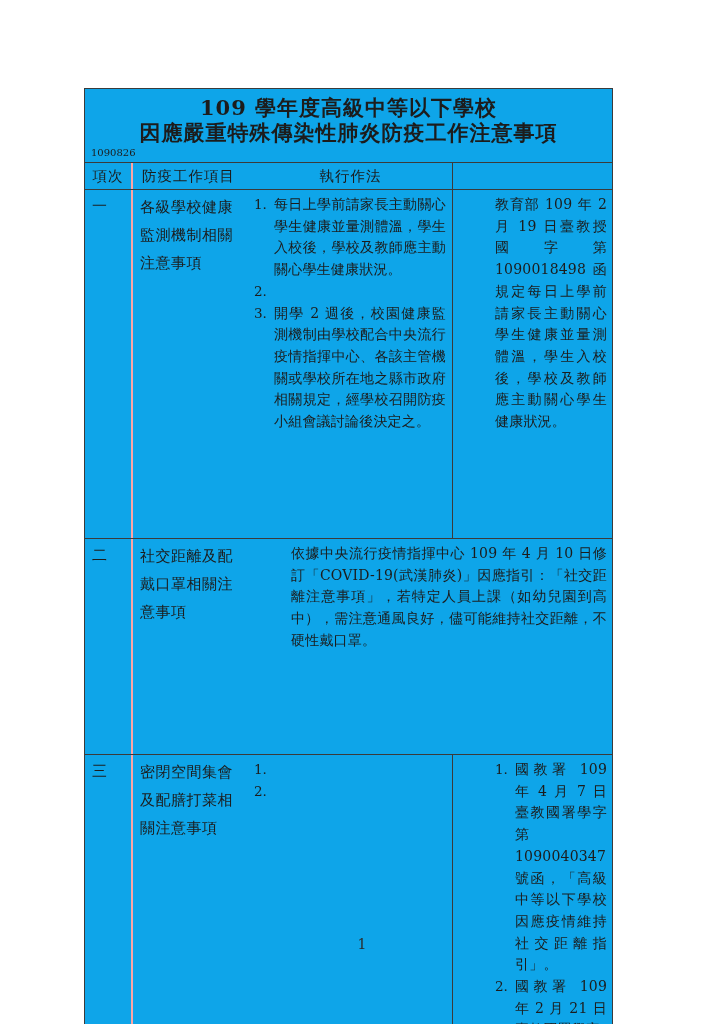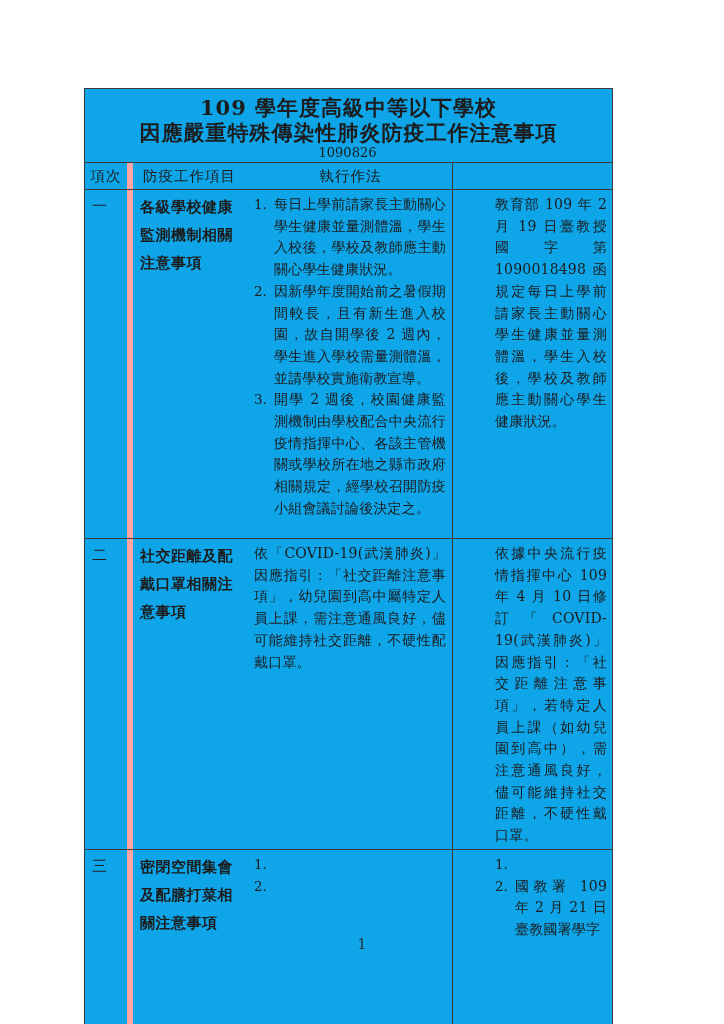--- a/index.html
+++ b/index.html
@@ -31,64 +31,64 @@
   }
   .title-line {
     text-align: center;
     font-weight: bold;
     font-size: 21px;
     line-height: 25px;
     letter-spacing: 1px;
     white-space: nowrap;
   }
   .doc-number {
-    text-align: center;
-    font-size: 13px;
+    text-align: left;
+    font-size: 10px;
     line-height: 16px;
     padding-right: 2px;
   }
 
   
   .hdr {
     display: flex;
     border-bottom: 1px solid #3b3b3b;
     height: 27px;
     font-size: 14.5px;
   }
   .hdr > div {
     display: flex;
     align-items: center;
     justify-content: center;
     letter-spacing: 1px;
   }
 
   
-  .c1 { flex: 0 0 48px;  border-right: 6px solid #fca5a5; }
-  .c2 { flex: 0 0 116px; border-right: 3px solid #0ea5e9; }
+  .c1 { flex: 0 0 48px;  border-right: 2px solid #fca5a5; }
+  .c2 { flex: 0 0 116px; border-right: 5px solid #0ea5e9; }
   .c3 { flex: 0 0 204px; border-right: 1px solid #3b3b3b; }
   .c4 { flex: 1 1 auto; }
 
   
   .row {
     display: flex;
     border-bottom: 1px solid #3b3b3b;
   }
   .row:last-child { border-bottom: none; }
   .row:nth-child(1) { min-height: 349px; }
   .row:nth-child(2) { min-height: 216px; }
   .row:nth-child(3) { min-height: 176px; }
 
   .row .c1 {
     padding: 5px 2px 0 7px;
     font-size: 15px;
     line-height: 22px;
   }
   .row .c2 {
     padding: 3px 8px 0 7px;
-    font-weight: bold;
+    font-weight: normal;
     font-size: 15px;
     line-height: 28px;
     letter-spacing: 0.5px;
   }
   .row .c3 { padding: 4px 6px 2px 5px; }
   .row .c4 { padding: 4px 5px 2px 6px; margin-left: 36px; }
 
   .item { display: flex; }
   .item .num {
     flex: 0 0 20px;
@@ -135,55 +135,52 @@
       <div class="row">
         <div class="c1">一</div>
         <div class="c2">各級學校健康監測機制相關注意事項</div>
         <div class="c3">
           <div class="item">
             <div class="num">1.</div>
             <div class="txt">每日上學前請家長主動關心學生健康並量測體溫，學生入校後，學校及教師應主動關心學生健康狀況。</div>
           </div>
           <div class="item">
             <div class="num">2.</div>
-            <div class="txt">因新學年度開始前之暑假期間較長，且有新生進入校園，故自開學後 2 週內，學生進入學校需量測體溫，並請學校實施衛教宣導。</div>
           </div>
           <div class="item">
             <div class="num">3.</div>
             <div class="txt">開學 2 週後，校園健康監測機制由學校配合中央流行疫情指揮中心、各該主管機關或學校所在地之縣市政府相關規定，經學校召開防疫小組會議討論後決定之。</div>
           </div>
         </div>
         <div class="c4">
           <div class="para">教育部 109 年 2 月 19 日臺教授國字第 1090018498 函規定每日上學前請家長主動關心學生健康並量測體溫，學生入校後，學校及教師應主動關心學生健康狀況。</div>
         </div>
       </div>
       <div class="row">
         <div class="c1">二</div>
         <div class="c2">社交距離及配戴口罩相關注意事項</div>
-        <div class="c3">
-          <div class="para">依「COVID-19(武漢肺炎)」因應指引：「社交距離注意事項」，幼兒園到高中屬特定人員上課，需注意通風良好，儘可能維持社交距離，不硬性配戴口罩。</div>
-        </div>
         <div class="c4">
           <div class="para">依據中央流行疫情指揮中心 109 年 4 月 10 日修訂「COVID-19(武漢肺炎)」因應指引：「社交距離注意事項」，若特定人員上課（如幼兒園到高中），需注意通風良好，儘可能維持社交距離，不硬性戴口罩。</div>
         </div>
       </div>
       <div class="row">
         <div class="c1">三</div>
         <div class="c2">密閉空間集會及配膳打菜相關注意事項</div>
         <div class="c3">
           <div class="item">
             <div class="num">1.</div>
           </div>
           <div class="item">
             <div class="num">2.</div>
           </div>
         </div>
         <div class="c4">
           <div class="item">
             <div class="num">1.</div>
+            <div class="txt">國教署 109 年 4 月 7 日臺教國署學字第 1090040347 號函，「高級中等以下學校因應疫情維持社交距離指引」。</div>
           </div>
           <div class="item">
             <div class="num">2.</div>
             <div class="txt">國教署 109 年 2 月 21 日臺教國署學字</div>
           </div>
         </div>
       </div>
     </div>
 
 </div>

